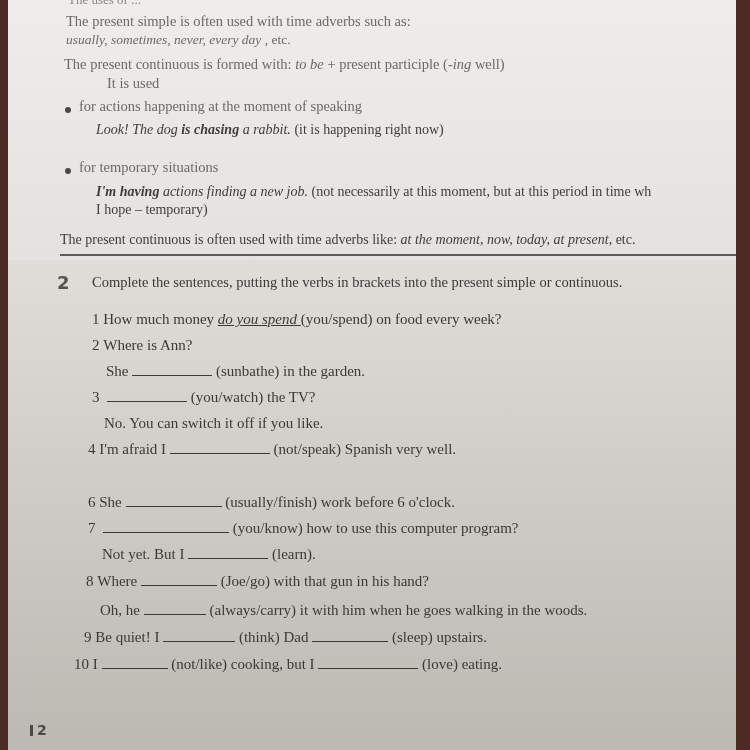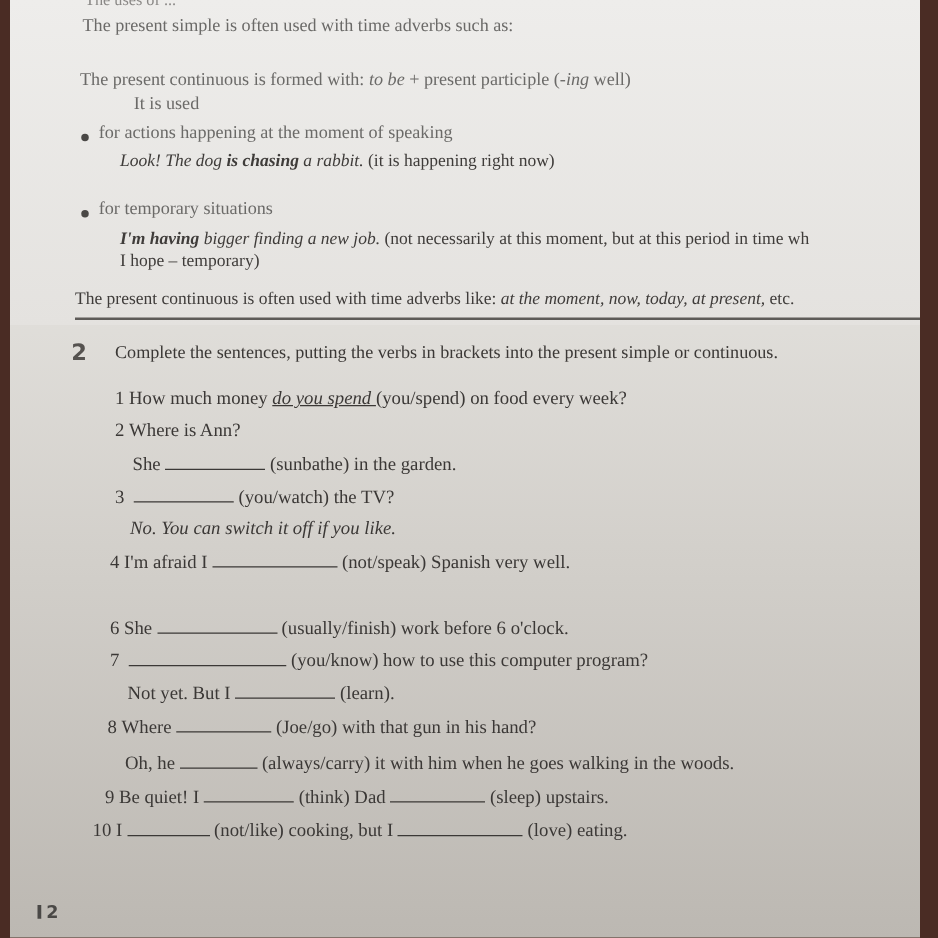--- a/index.html
+++ b/index.html
@@ -32,36 +32,39 @@
 <body>
 
 <div class="paper">
   <div class="top-upper"></div>
 
   <div class="cutoff">The uses of ...</div>
 
   <div class="txt" style="left:58px; top:13px;">
     <span>The present simple is often used with time adverbs such as:</span>
   </div>
+  <div class="txt" style="left:58px; top:32px; font-size:13.5px;">
+    <span class="ital">usually, sometimes, never, every day</span><span> , etc.</span>
+  </div>
 
   <div class="txt" style="left:56px; top:56px;">
     <span>The present continuous is formed with: </span><span class="ital">to be</span><span> + present participle (</span><span class="ital">-ing</span><span> well)</span>
   </div>
   <div class="txt" style="left:56px; top:75px;margin-left:43px;">It is used</div>
 
   <span class="bullet" style="left:57px; top:107px;"></span>
   <div class="txt" style="left:71px; top:98px;">for actions happening at the moment of speaking</div>
   <div class="txt dark" style="left:88px; top:122px; font-size:14px;">
     <span class="ital">Look! The dog </span><span class="ital b">is chasing</span><span class="ital"> a rabbit.</span><span> (it is happening right now)</span>
   </div>
 
   <span class="bullet" style="left:57px; top:168px;"></span>
   <div class="txt" style="left:71px; top:159px;">for temporary situations</div>
   <div class="txt dark" style="left:88px; top:184px; font-size:14px;">
-    <span class="ital b">I'm having</span><span class="ital"> bigger finding a new job.</span><span> (not necessarily at this moment, but at this period in time wh</span>
+    <span class="ital b">I'm having</span><span class="ital"> actions finding a new job.</span><span> (not necessarily at this moment, but at this period in time wh</span>
   </div>
   <div class="txt dark" style="left:88px; top:202px; font-size:14px;">I hope – temporary)</div>
 
   <div class="txt dark" style="left:52px; top:232px; font-size:14px;">
     <span>The present continuous is often used with time adverbs like: </span><span class="ital">at the moment, now, today, at present,</span><span> etc.</span>
   </div>
   <div class="rule"></div>
 
   <div class="ex-num">2</div>
   <div class="q" style="left:84px; top:274px; font-size:14.5px;">Complete the sentences, putting the verbs in brackets into the present simple or continuous.</div>
@@ -73,21 +76,21 @@
   <div class="q" style="left:84px; top:337px;">
     <span>2</span>&nbsp;<span>Where is Ann?</span>
   </div>
   <div class="q" style="left:98px; top:363px;">
     <span>She </span><span class="blank" style="width:80px"></span><span> (sunbathe) in the garden.</span>
   </div>
 
   <div class="q" style="left:84px; top:389px;">
     <span>3</span>&nbsp;&nbsp;<span class="blank" style="width:80px"></span><span> (you/watch) the TV?</span>
   </div>
-  <div class="q" style="left:96px; top:415px;font-style:italic;">No. You can switch it off if you like.</div>
+  <div class="q" style="left:96px; top:415px;">No. You can switch it off if you like.</div>
 
   <div class="q" style="left:80px; top:441px;">
     <span>4</span>&nbsp;<span>I'm afraid I </span><span class="blank" style="width:100px"></span><span> (not/speak) Spanish very well.</span>
   </div>
 
 
   <div class="q" style="left:80px; top:494px;">
     <span>6</span>&nbsp;<span>She </span><span class="blank" style="width:96px"></span><span> (usually/finish) work before 6 o'clock.</span>
   </div>
 

